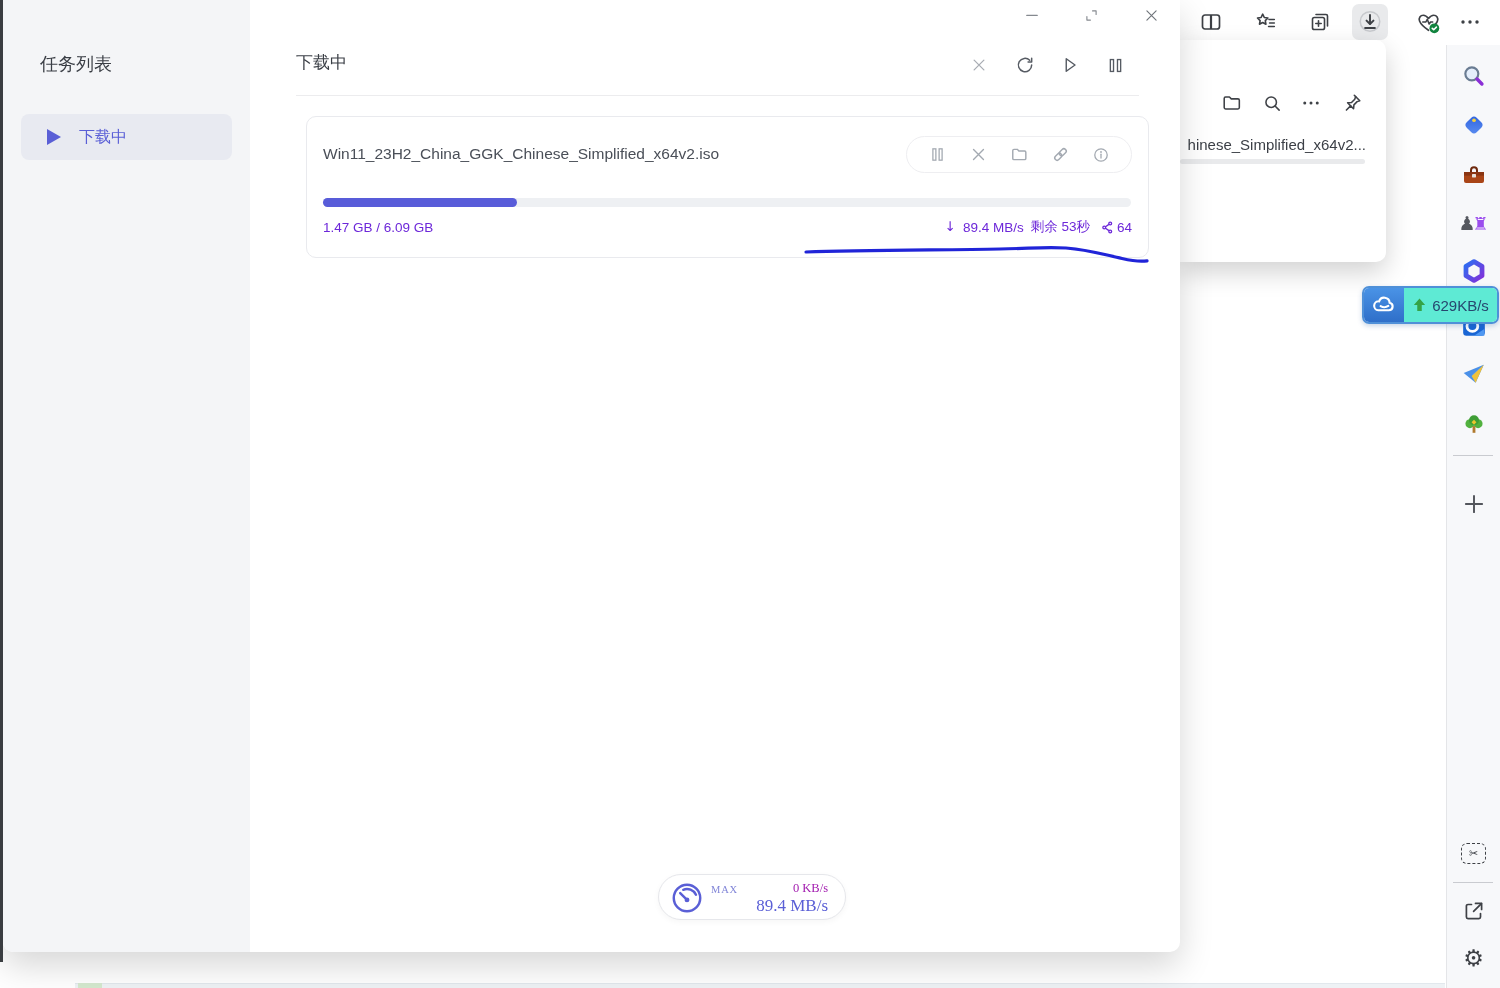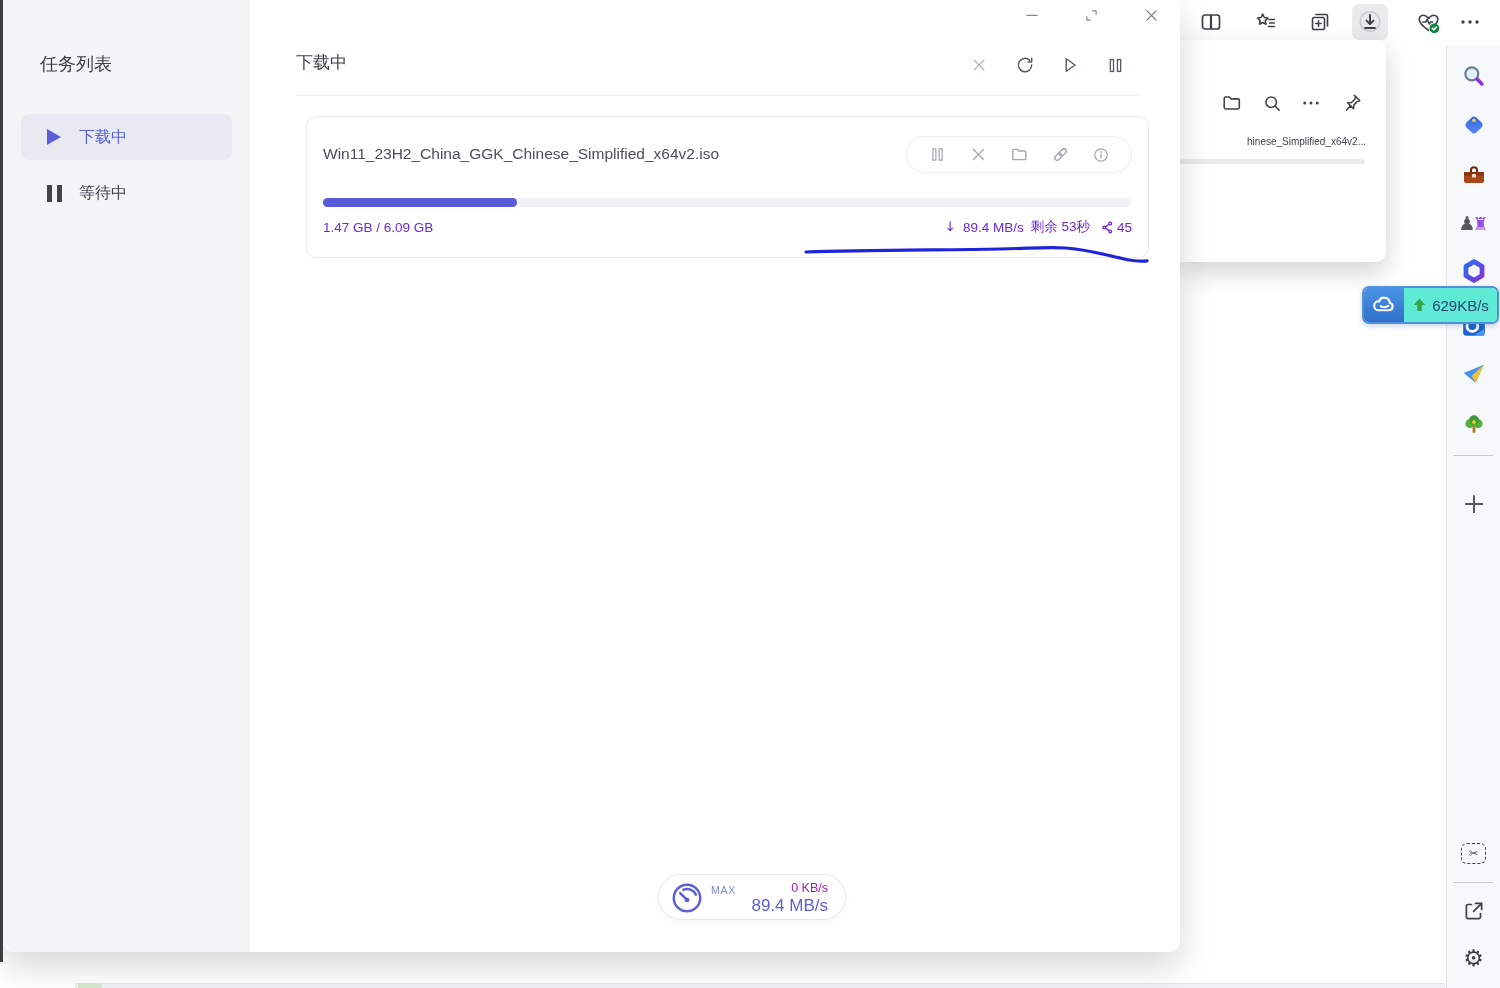--- a/index.html
+++ b/index.html
@@ -13,21 +13,21 @@
   .tb-icon { position:absolute; top:4px; width:36px; height:36px; display:flex; align-items:center; justify-content:center; color:#3d4045; border-radius:7px; }
   .tb-icon.hl { background:#e9eaec; }
   #edge-sidebar { left:1446px; top:45px; width:54px; height:943px; background:#f7f8fa; border-left:1px solid #e4e5e8; z-index:1; }
   .sb-icon { position:absolute; left:1460px; width:27px; height:27px; display:flex; align-items:center; justify-content:center; z-index:2; }
   .sb-divider { position:absolute; left:1453px; width:40px; height:1px; background:#c9cbd0; z-index:2; }
 
   
   #flyout { left:1180px; top:40px; width:206px; height:222px; background:#fff; border-radius:0 10px 10px 0;
     box-shadow:0 10px 26px rgba(0,0,0,.18); z-index:2; }
   .fly-icon { position:absolute; top:48px; width:32px; height:30px; display:flex; align-items:center; justify-content:center; color:#3f4247; }
-  #flyout-filename { position:absolute; top:96px; right:20px; font-size:10px; color:#3b3f46; white-space:nowrap; }
+  #flyout-filename { position:absolute; top:96px; right:20px; font-size:15px; color:#3b3f46; white-space:nowrap; }
   #flyout-track { position:absolute; left:0; top:119px; width:185px; height:5px; background:#e9eaec; border-radius:3px; }
 
   
   #app-window { left:3px; top:0; width:1177px; height:952px; background:#fff;
     border-radius:0 0 10px 10px; box-shadow:0 14px 34px rgba(0,0,0,.16); z-index:3; }
   #app-sidebar { position:absolute; left:0; top:0; width:247px; height:952px; background:#f4f5f7; border-radius:0 0 0 10px; }
   #app-sidebar-title { position:absolute; left:37px; top:52px; font-size:18px; color:#3a3e45; }
   .nav-item { position:absolute; left:18px; width:211px; height:46px; border-radius:8px; display:flex; align-items:center; color:#3f444d; cursor:pointer; }
   .nav-item.selected { background:#e8eaf1; color:#5a5fd6; }
   .nav-icon { width:22px; margin-left:22px; display:flex; align-items:center; justify-content:center; }
@@ -250,29 +250,20 @@
 <div id="app-window" class="abs">
 
   <div id="app-sidebar">
     <div id="app-sidebar-title">任务列表</div>
 
     <div class="nav-item selected" style="top:114px">
       <span class="nav-icon">
           <span class="play-tri"></span>
         </span>
       <span class="nav-label">下载中</span>
-    </div>
-    <div class="nav-item" style="top:170px">
-      <span class="nav-icon">
-          <span class="pause-bars">
-            <i></i>
-            <i></i>
-          </span>
-        </span>
-      <span class="nav-label">等待中</span>
     </div>
   </div>
 
   <div id="main-title">下载中</div>
 
   <div class="hdr-icon" style="left:962px;color:#a8acb3">
     <svg width="18" height="18" viewBox="0 0 24 24" stroke="currentColor" stroke-width="1.7" stroke-linecap="round">
         <path d="M5.5 5.5 18.5 18.5M18.5 5.5 5.5 18.5"></path>
       </svg>
   </div>
@@ -343,26 +334,26 @@
         <span>89.4 MB/s</span>
         <span>剩余 53秒</span>
         <span style="display:flex;margin-left:4px">
           <svg width="13" height="13" viewBox="0 0 24 24" fill="none" stroke="currentColor" stroke-width="2.4">
               <circle cx="17" cy="4.5" r="2.6"></circle>
               <circle cx="6" cy="12" r="2.6"></circle>
               <circle cx="17" cy="19.5" r="2.6"></circle>
               <path d="M8.4 10.6l6.2-4.4M8.4 13.4l6.2 4.4"></path>
             </svg>
         </span>
-        <span style="margin-left:-4px">45</span>
+        <span style="margin-left:-4px">64</span>
       </span>
     </div>
   </div>
 
-  <div id="speed-widget" style="left:655px; top:874px; width:188px; height:46px; position:absolute;">
+  <div id="speed-widget" style="left:655px; top:874px; width:188px; height:46px; position:absolute;font-family:Liberation Serif, serif;">
     <span id="gauge-icon">
       <svg width="34" height="34" viewBox="0 0 36 36" fill="none" stroke="currentColor">
           <circle cx="18" cy="18" r="14" stroke-width="2.6"></circle>
           <circle cx="18" cy="20" r="2.6" fill="currentColor" stroke="none"></circle>
           <path d="M16.2 18.2 10.8 12.8" stroke-width="2.6" stroke-linecap="round"></path>
           <path d="M14 9.3A10.5 10.5 0 0 1 27.5 14.5" stroke-width="2.6" stroke-linecap="round"></path>
         </svg>
     </span>
     <span id="max-label">MAX</span>
     <span id="up-speed">0 KB/s</span>

